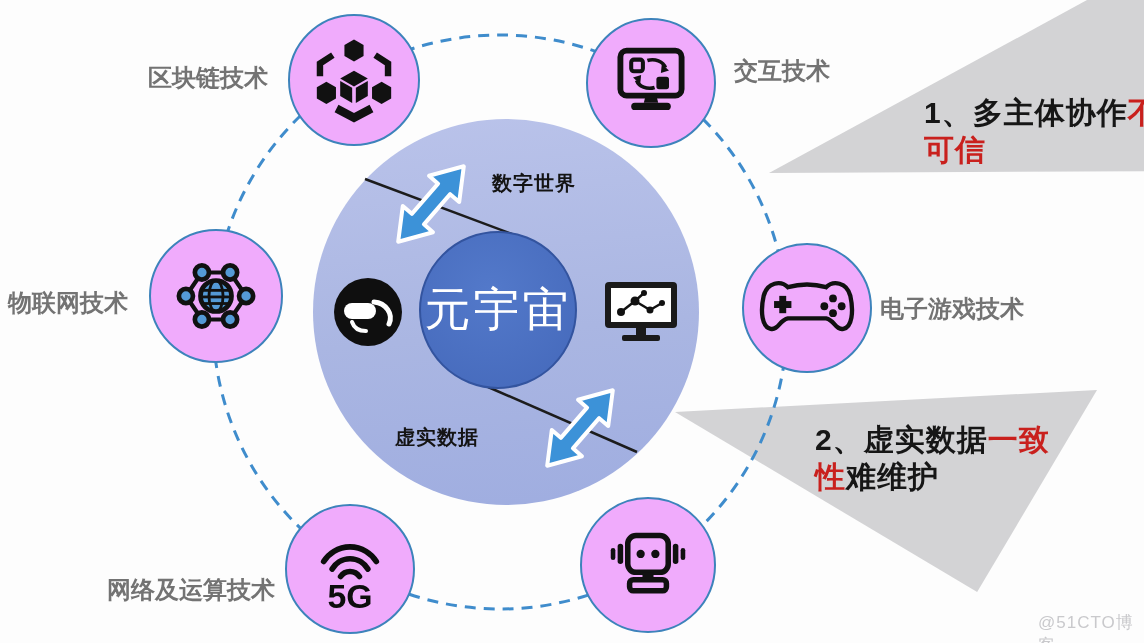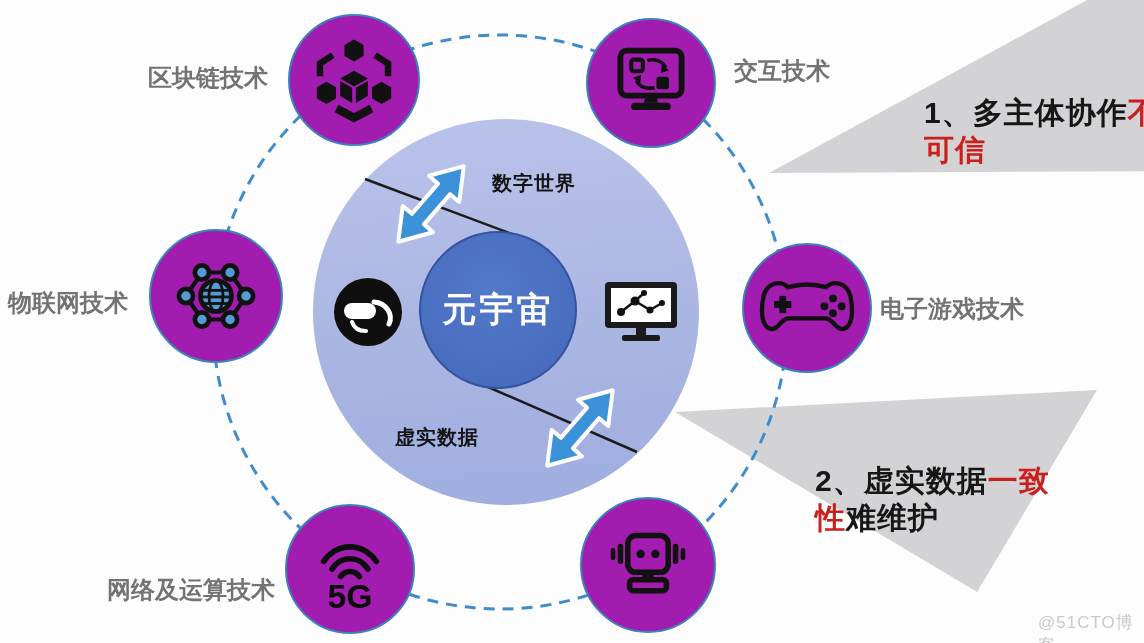--- a/index.html
+++ b/index.html
@@ -18,25 +18,25 @@
         clip-path:polygon(0 100%,84.8% 0,100% 0,100% 99%);}
   .tri2{left:675px;top:390px;width:422px;height:202px;background:#d3d3d5;
         clip-path:polygon(0 10.9%,100% 0,71.6% 100%);}
   
   .inner-circle{
     left:419px;top:231px;width:158px;height:158px;border-radius:50%;
     background:radial-gradient(circle at 45% 38%,#5379ca,#4468ba);
     border:2px solid #33549f;box-sizing:border-box;
     display:flex;align-items:center;justify-content:center;
   }
-  .core-label{color:#ffffff;font-size:34px;font-weight:bold;letter-spacing:3px;}
+  .core-label{color:#ffffff;font-size:46px;font-weight:normal;letter-spacing:3px;}
   .center-label{font-weight:bold;color:#141414;font-size:20px;white-space:nowrap;letter-spacing:1px;}
   
   .node{
-    border-radius:50%;background:#a21caf;border:2px solid #3d83bb;box-sizing:border-box;
+    border-radius:50%;background:#f0abfc;border:2px solid #3d83bb;box-sizing:border-box;
     display:flex;align-items:center;justify-content:center;
   }
   .node-label{font-weight:bold;color:#737373;font-size:24px;white-space:nowrap;}
   
   .ann{font-weight:bold;font-size:30px;line-height:37px;color:#161616;white-space:nowrap;letter-spacing:1px;}
   .ann .red{color:#c9201d;}
   .watermark{font-size:17px;color:#c9c9cc;letter-spacing:1px;}
   svg{display:block;}
   .overlay{pointer-events:none;}
 </style>
@@ -191,20 +191,20 @@
       </g>
       <rect x="44" y="58" width="12" height="8" fill="#111111"></rect>
       <rect x="30" y="66" width="40" height="12" rx="4" fill="none" stroke="#111111" stroke-width="6"></rect>
     </svg>
   </div>
 
   <div class="abs ann" style="left:924px;top:94px;">
     <span>1、多主体协作</span><span class="red">不</span><br>
     <span class="red">可信</span>
   </div>
-  <div class="abs ann" style="left:815px;top:421px;margin-top:41px;">
+  <div class="abs ann" style="left:815px;top:421px;">
     <span>2、虚实数据</span><span class="red">一致</span><br>
     <span class="red">性</span><span>难维护</span>
   </div>
 
   <div class="abs watermark" style="left:1038px;top:611px;">@51CTO博客</div>
 
 </div>
 
 </body></html>

